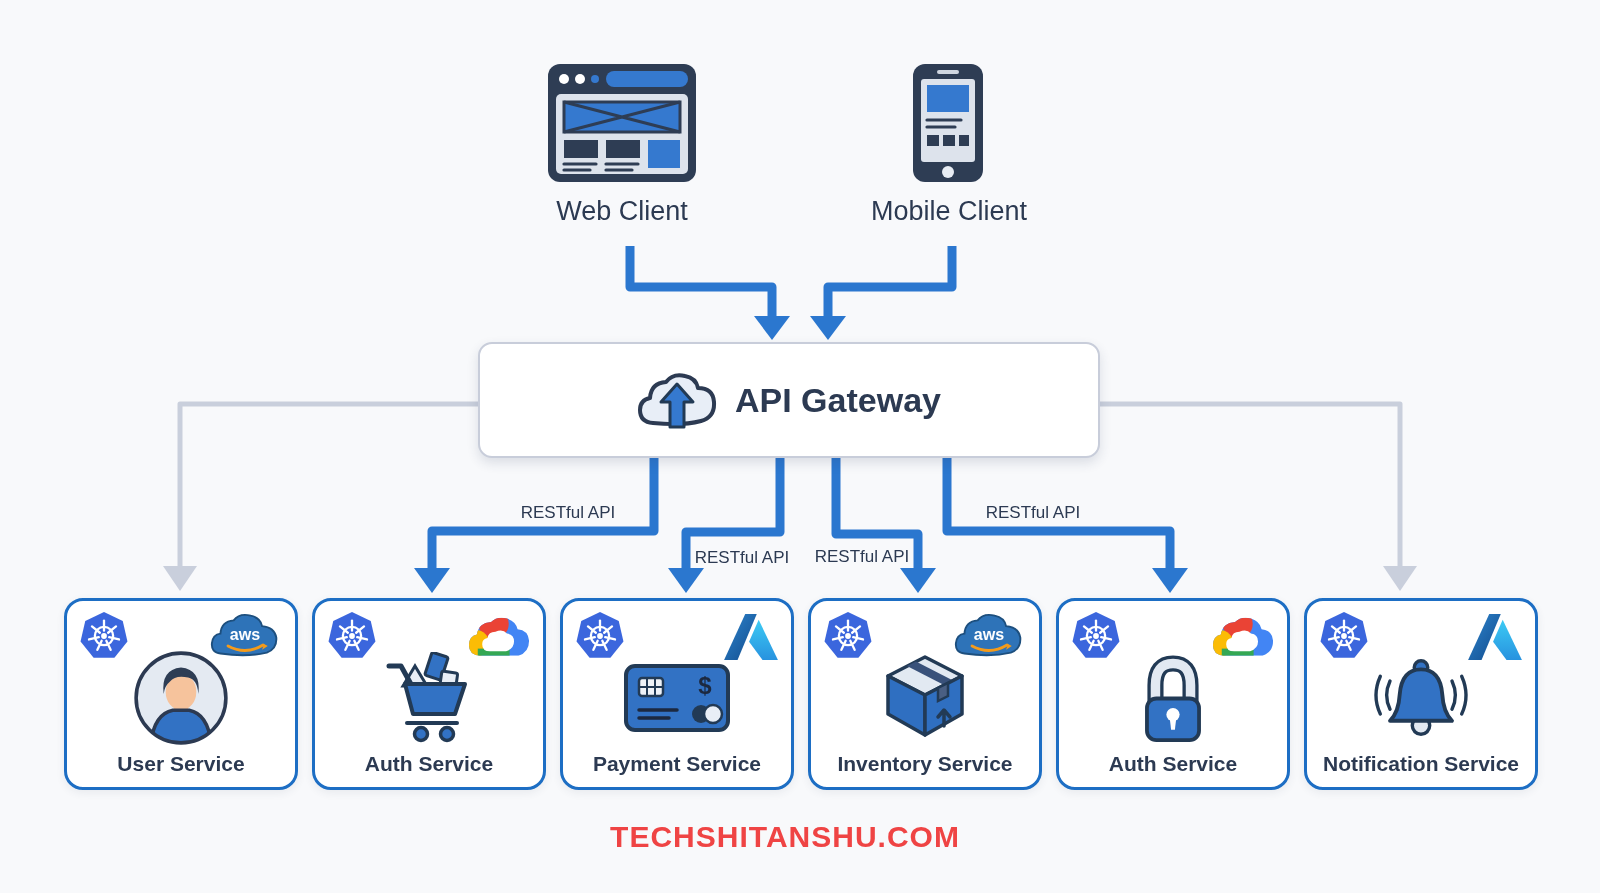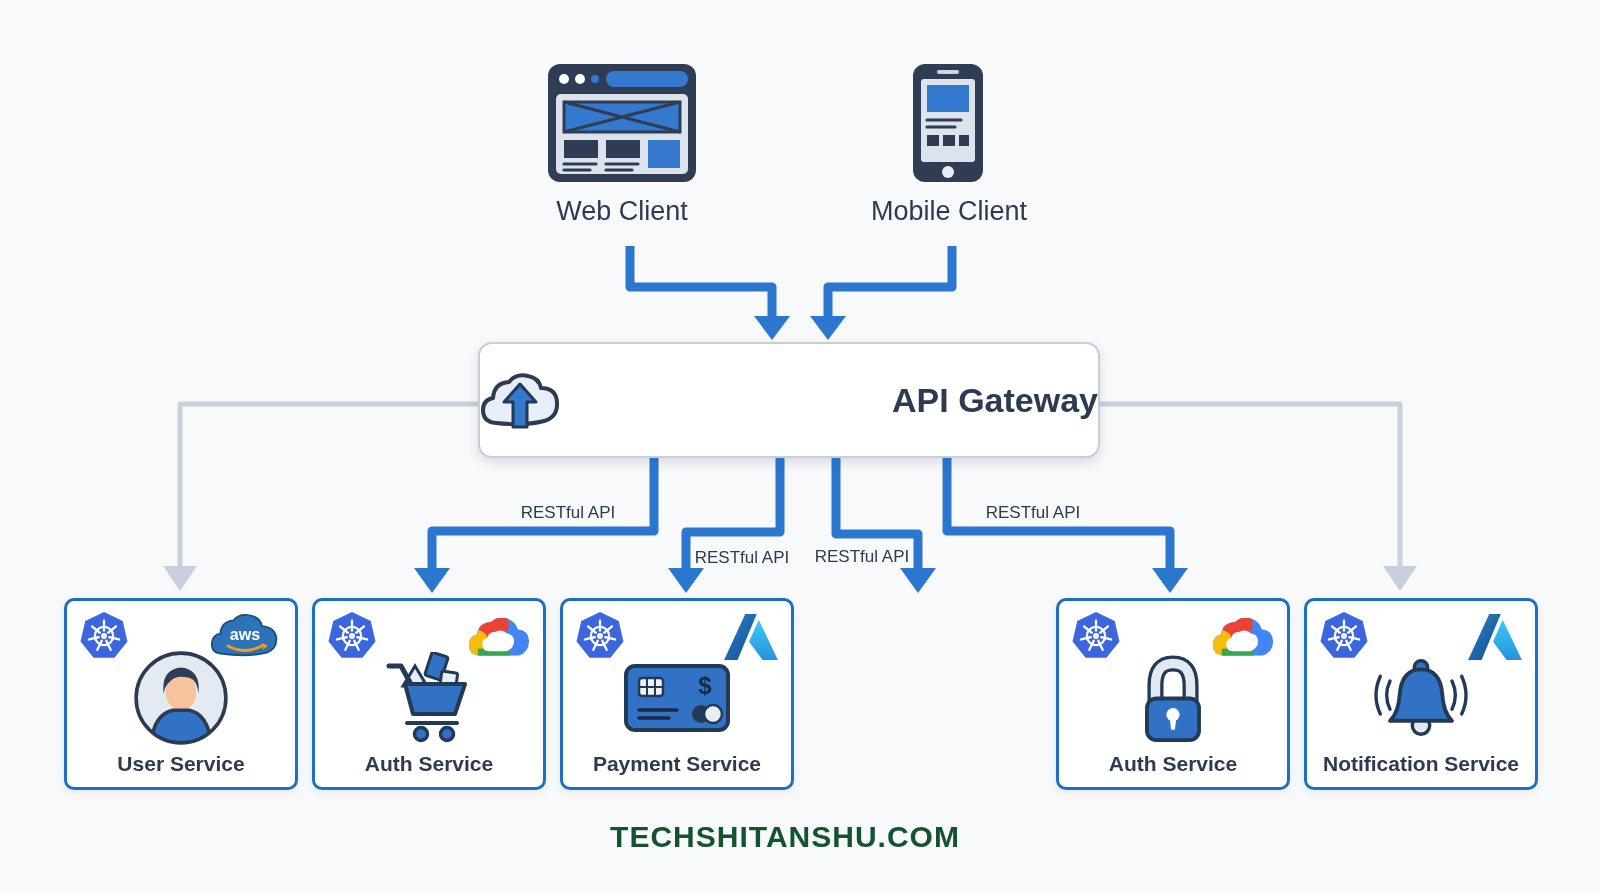--- a/index.html
+++ b/index.html
@@ -3,30 +3,30 @@
 <meta charset="utf-8">
 <style>
   html,body{margin:0;padding:0;background:#eef0f4;}
   .stage{position:relative;width:1600px;height:893px;background:#f8f9fb;overflow:hidden;
          font-family:"Liberation Sans",sans-serif;color:#2c3a52;}
   .abs{position:absolute;}
   .node-label{position:absolute;text-align:center;font-weight:normal;font-size:27px;color:#2c3a52;width:300px;}
   .conn-label{position:absolute;text-align:center;font-size:17px;font-weight:400;color:#2c3a52;width:200px;}
   .gateway{position:absolute;left:478px;top:342px;width:622px;height:116px;background:#fff;
            border:2.5px solid #c8cdda;border-radius:14px;box-sizing:border-box;
-           box-shadow:0 5px 12px rgba(45,60,90,.14);display:flex;align-items:center;justify-content:space-between;gap:18px;}
+           box-shadow:0 5px 12px rgba(45,60,90,.14);display:flex;align-items:center;justify-content:center;gap:18px;}
   .gateway .gw-text{font-size:34px;font-weight:bold;color:#2c3a52;}
   .svc{position:absolute;top:598px;width:234px;height:192px;background:#fff;border:3.5px solid #1d6ec4;
-       border-radius:10px;box-sizing:border-box;box-shadow:0 3px 8px rgba(45,60,90,.08);}
+       border-radius:19px;box-sizing:border-box;box-shadow:0 3px 8px rgba(45,60,90,.08);}
   .svc .k8s{position:absolute;left:12px;top:10px;}
   .svc .prov{position:absolute;right:12px;top:9px;}
   .svc .main{position:absolute;left:0;right:0;top:44px;height:106px;display:flex;align-items:center;justify-content:center;}
   .svc .svc-label{position:absolute;left:0;right:0;bottom:11px;text-align:center;font-weight:bold;font-size:21px;color:#2c3a52;}
   .footer{position:absolute;left:0;top:820px;width:1570px;text-align:center;font-size:30px;font-weight:bold;
-          color:#14532d;letter-spacing:1px;}
+          color:#ef4444;letter-spacing:1px;}
   svg{display:block;}
 </style>
 </head>
 <body>
 
 <div class="stage">
 
   <svg width="0" height="0" style="position:absolute" aria-hidden="true">
     <defs>
       <symbol id="sym-k8s" viewBox="0 0 52 52">
@@ -261,20 +261,34 @@
         <use href="#sym-azure"></use>
       </svg>
     <div class="main">
         <svg width="108" height="76">
           <use href="#sym-card"></use>
         </svg>
       </div>
     <div class="svc-label">Payment Service</div>
   </div>
 
+  <div class="svc" style="left:808px">
+    <svg class="k8s" width="50" height="50">
+        <use href="#sym-k8s"></use>
+      </svg>
+    <svg class="prov" width="74" height="53">
+        <use href="#sym-aws"></use>
+      </svg>
+    <div class="main">
+        <svg width="95" height="95">
+          <use href="#sym-package"></use>
+        </svg>
+      </div>
+    <div class="svc-label">Inventory Service</div>
+  </div>
 
   <div class="svc" style="left:1304px">
     <svg class="k8s" width="50" height="50">
         <use href="#sym-k8s"></use>
       </svg>
     <svg class="prov" style="top:11px" width="56" height="50">
         <use href="#sym-azure"></use>
       </svg>
     <div class="main">
         <svg width="106" height="92">

